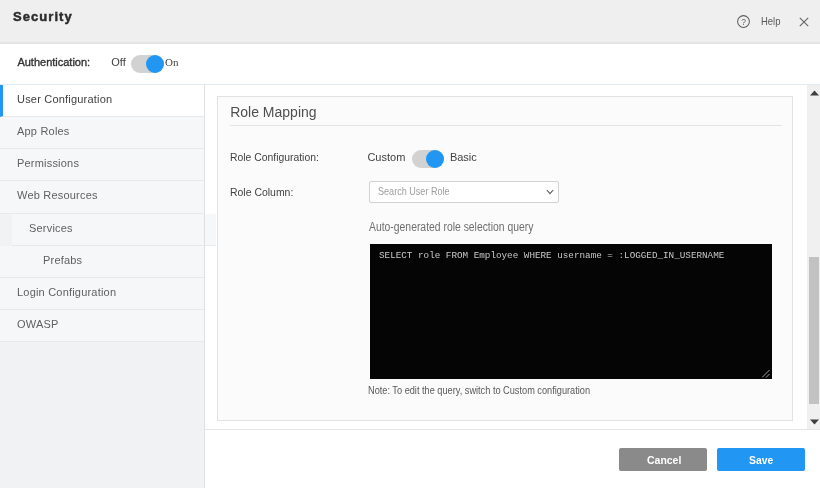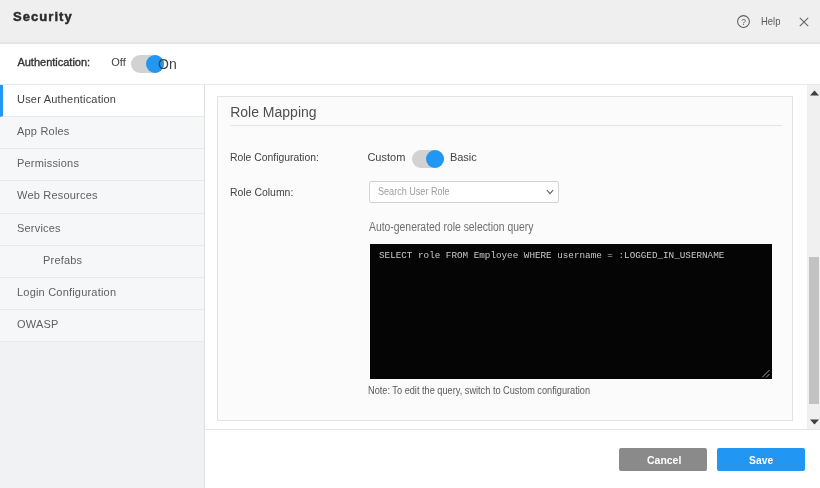--- a/index.html
+++ b/index.html
@@ -30,29 +30,29 @@
   <div class="t" style="left:760.5px; top:15.7px; font-size:11.5px; color:#58595b; transform:scaleX(0.82);">Help</div>
   <svg class="abs" style="left:799px; top:17px;" width="10" height="10" viewBox="0 0 10 10">
     <path d="M0.8 0.8 L9.2 9.2 M9.2 0.8 L0.8 9.2" stroke="#626366" stroke-width="1.1"></path>
   </svg>
 
   <div class="t" style="left:17.4px; top:56.9px; font-size:11px; color:#333; -webkit-text-stroke:0.35px #333;">Authentication:</div>
   <div class="t" style="left:111.3px; top:57.2px; font-size:11px; color:#424242;">Off</div>
   <div class="toggle-track" style="left:131px; top:55px;">
     <div class="toggle-knob"></div>
   </div>
-  <div class="t" style="left:158px; top:57.2px; font-size:14px; color:#424242;">On</div>
+  <div class="t" style="left:165px; top:57.2px; font-size:11px; color:#424242;font-family:Liberation Serif, serif;">On</div>
   <div class="abs" style="left:0; top:84px; width:820px; height:1px; background:#e3eaf1;"></div>
 
   <div class="abs" style="left:0; top:85px; width:204px; height:403px; background:#f0f2f4;"></div>
-  <div class="side-item active" style="top:85px;">User Authentication</div>
+  <div class="side-item active" style="top:85px;">User Configuration</div>
   <div class="side-item" style="top:117.15px;">App Roles</div>
   <div class="side-item" style="top:149.3px;">Permissions</div>
   <div class="side-item" style="top:181.45px;">Web Resources</div>
-  <div class="side-item" style="top:213.6px;">Services</div>
+  <div class="side-item" style="top:213.6px;margin-left:12px;">Services</div>
   <div class="side-item" style="top:245.75px;padding-left:43px;">Prefabs</div>
   <div class="side-item" style="top:277.9px;">Login Configuration</div>
   <div class="side-item" style="top:310.05px;">OWASP</div>
   <div class="abs" style="left:204px; top:85px; width:1px; height:403px; background:#e0e0e0;"></div>
 
   <div class="abs panel"></div>
   <div class="t" style="left:230.2px; top:104.9px; font-size:14px; color:#4f4f4f;">Role Mapping</div>
   <div class="abs" style="left:230px; top:125px; width:552px; height:1px; background:#e4e4e4;"></div>
 
   <div class="t lbl" style="left:229.5px; top:151.6px; transform:scaleX(0.943);">Role Configuration:</div>

